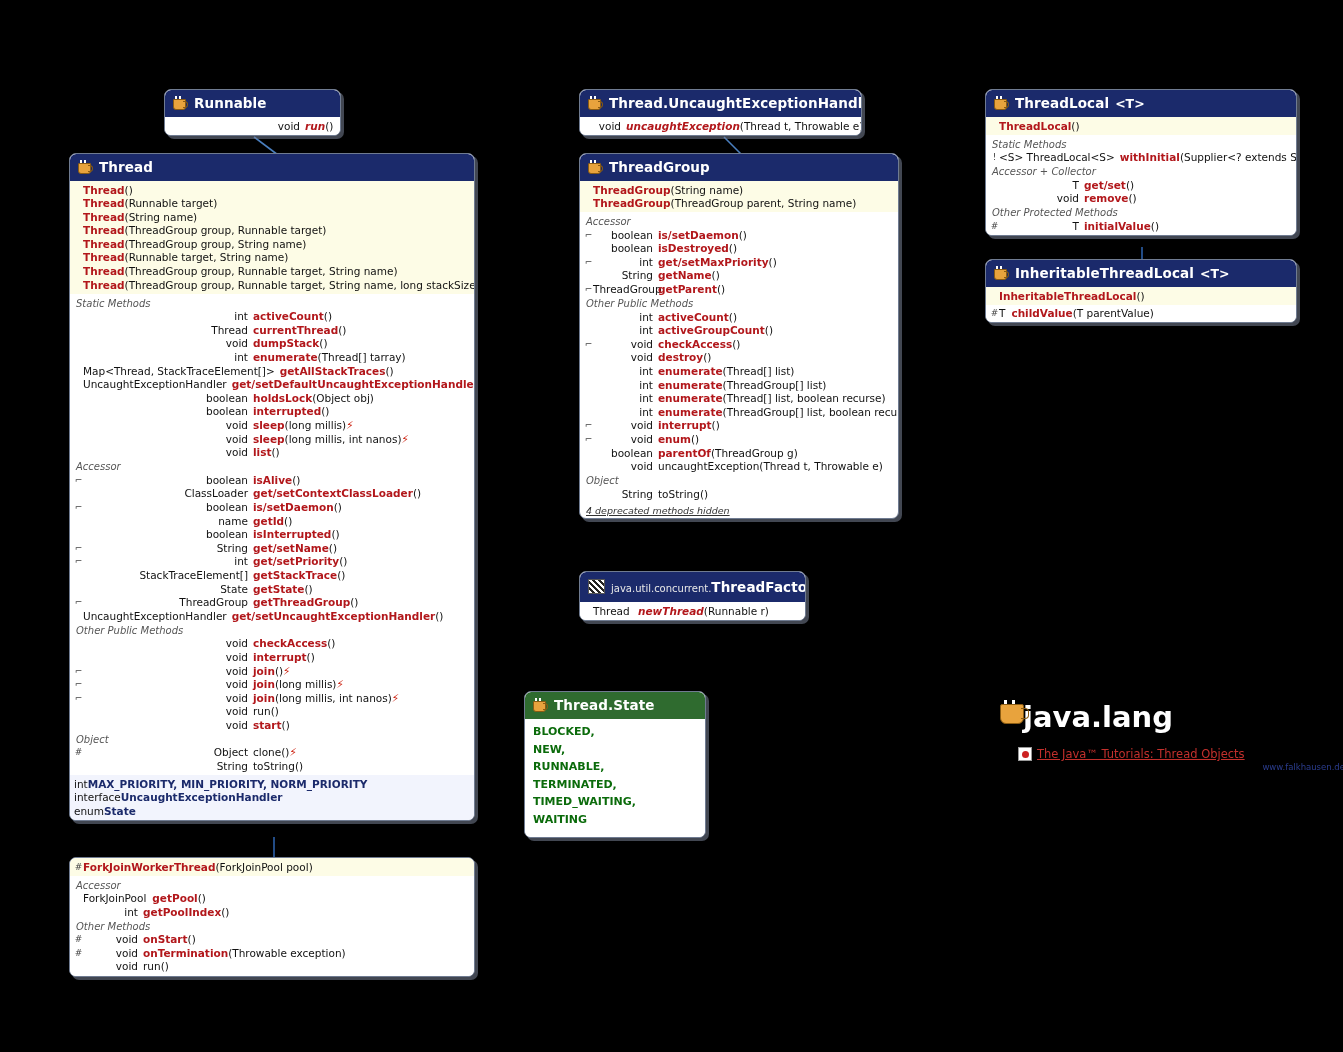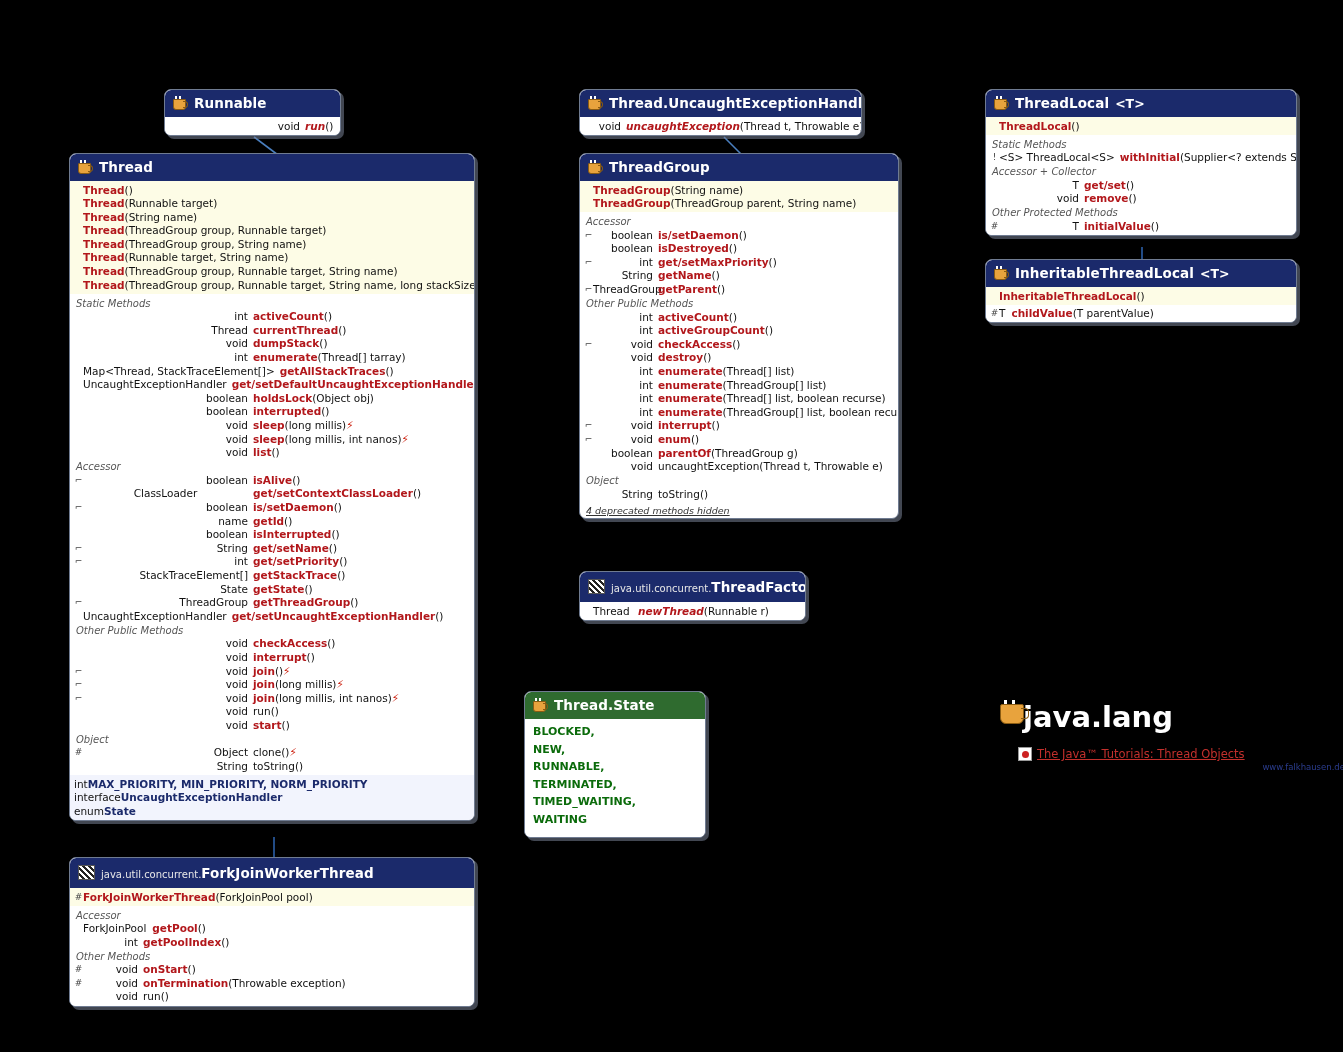--- a/index.html
+++ b/index.html
@@ -216,21 +216,21 @@
         </div>
         <div class="grp">Accessor</div>
         <div class="row">
           <span class="mk">⌐</span>
           <span class="rt" style="width: 165px; flex: 0 0 165px;">boolean</span>
           <span class="nm">isAlive</span>
           <span class="args"> ()</span>
         </div>
         <div class="row">
           <span class="mk"></span>
-          <span class="rt" style="width: 165px; flex: 0 0 165px; text-align: center;">ClassLoader</span>
+          <span class="rt" style="width: 165px; flex: 0 0 165px;">ClassLoader</span>
           <span class="nm">get/setContextClassLoader</span>
           <span class="args"> ()</span>
         </div>
         <div class="row">
           <span class="mk">⌐</span>
           <span class="rt" style="width: 165px; flex: 0 0 165px;">boolean</span>
           <span class="nm">is/setDaemon</span>
           <span class="args"> ()</span>
         </div>
         <div class="row">
@@ -352,24 +352,20 @@
           <span style="font-weight: bold; color: rgb(27, 42, 107);">UncaughtExceptionHandler</span>
         </div>
         <div class="row">
           <span class="typ">enum </span>
           <span style="font-weight: bold; color: rgb(27, 42, 107);">State</span>
         </div>
       </div>
 </div>
 
 <div class="box" style="left:57px;top:832px;width:404px;">
-  <div class="hdr">
-    <span class="flag"></span>
-    <span><span class="pkg">java.util.concurrent.</span><span class="ttl">ForkJoinWorkerThread</span></span>
-  </div>
   <div class="sect ctor" id="fj-ctors">
         <div class="row">
           <span class="mk">#</span>
           <span class="ctorname">ForkJoinWorkerThread</span>
           <span class="args"> (ForkJoinPool pool)</span>
         </div>
       </div>
   <div class="sect white" id="fj-groups">
         <div class="grp">Accessor</div>
         <div class="row">

